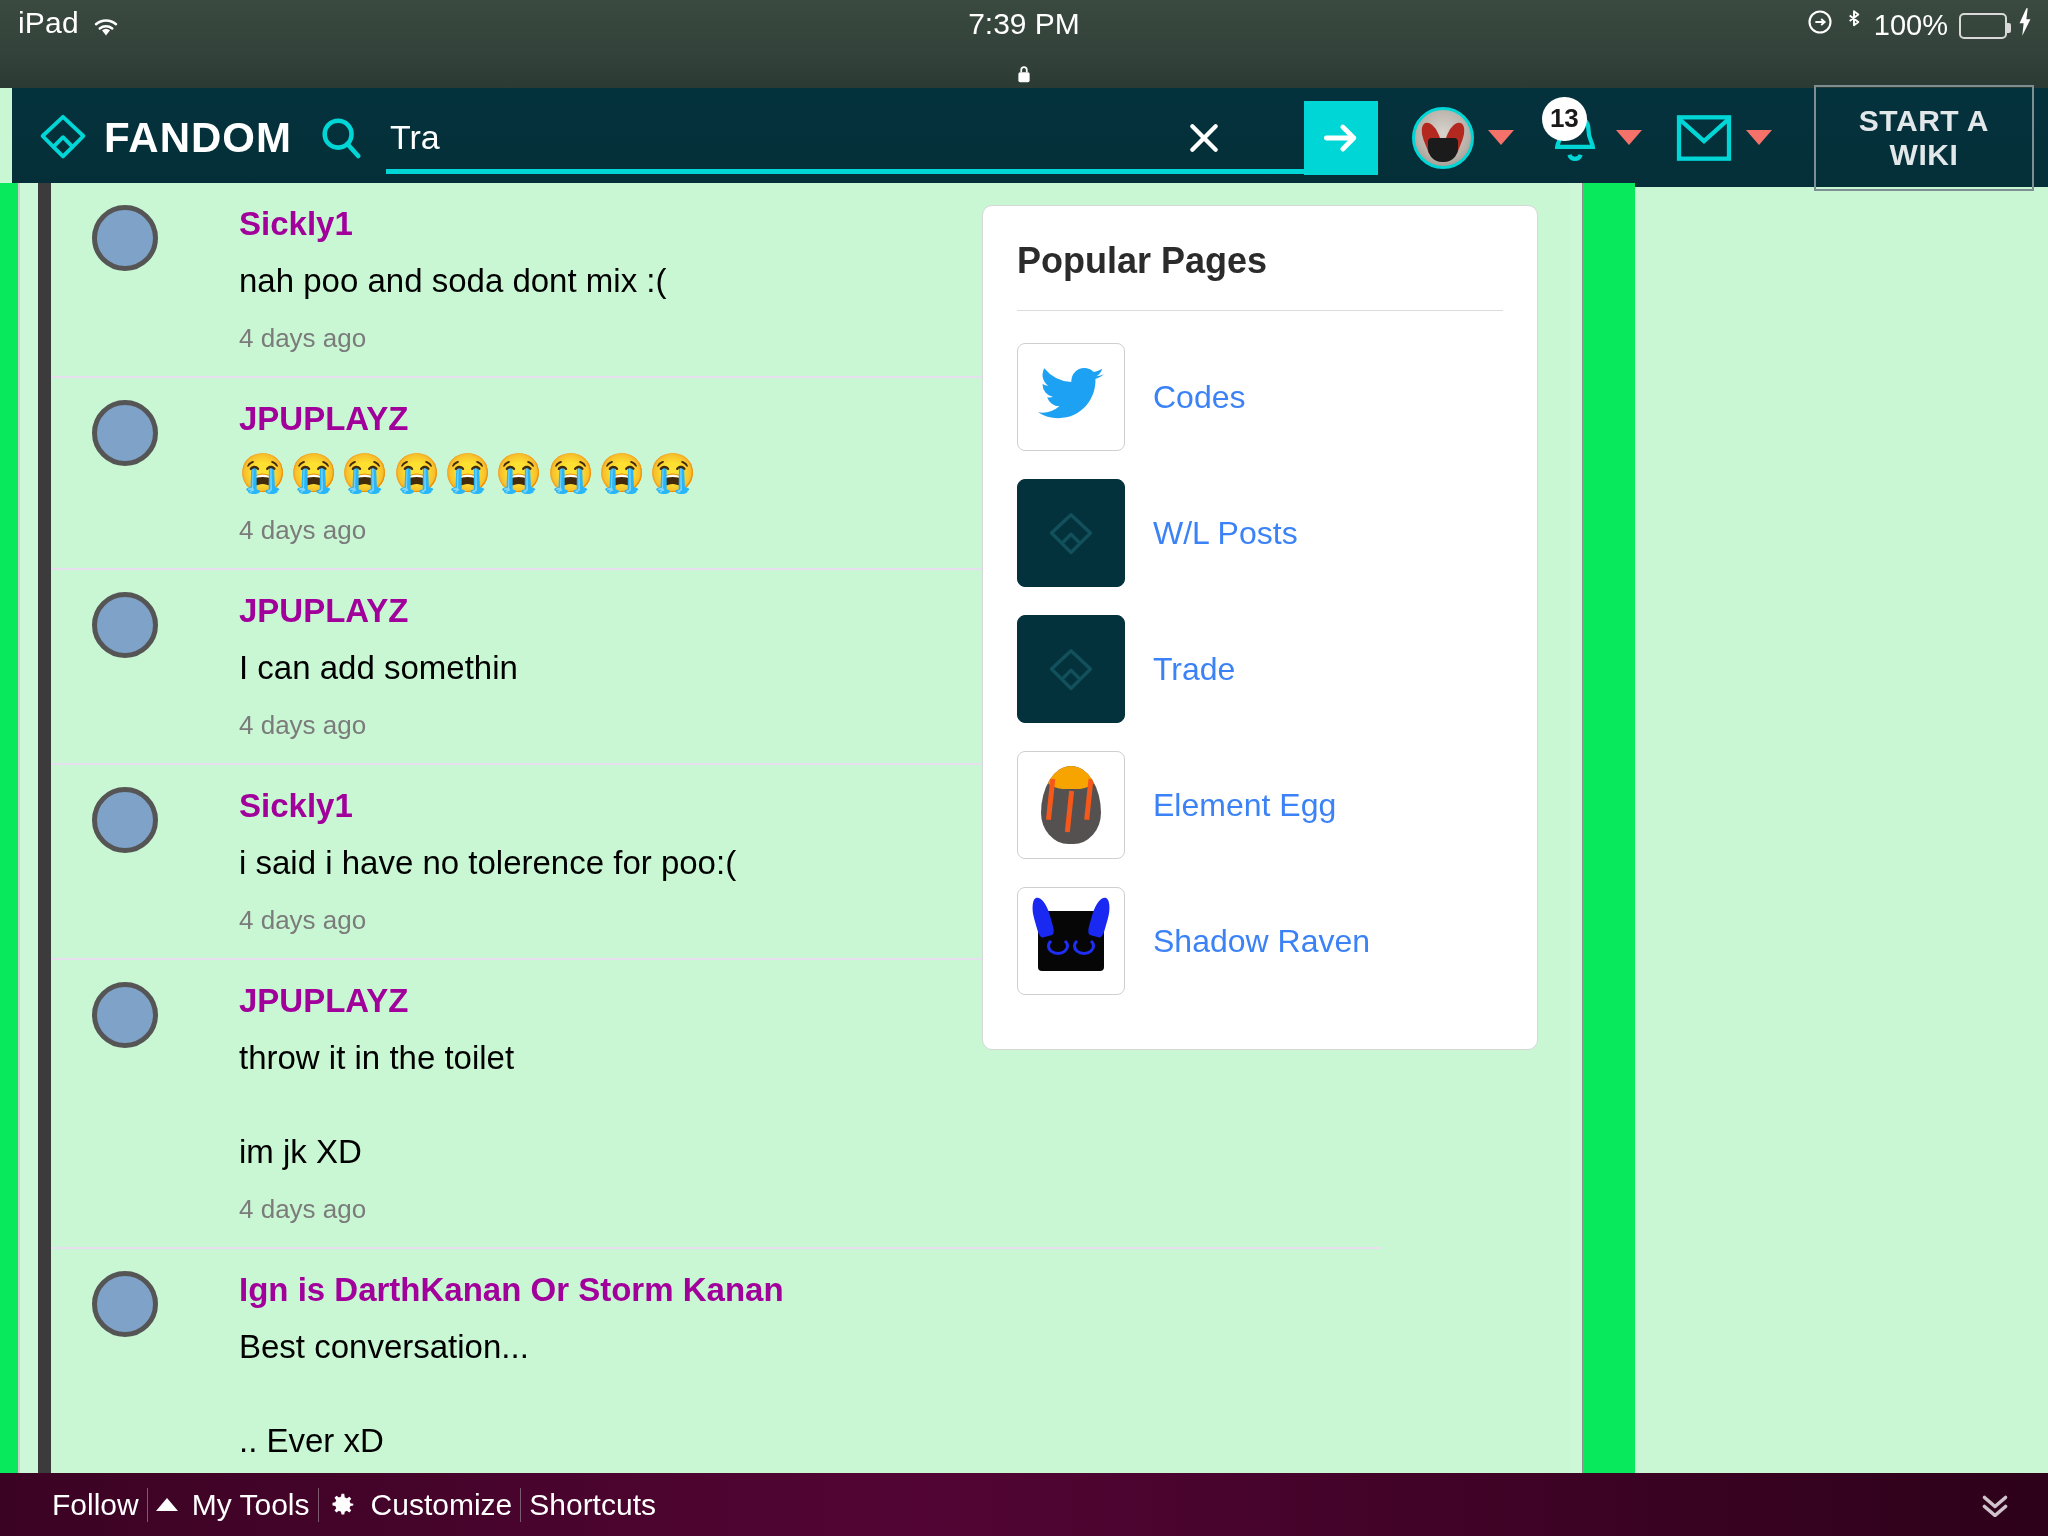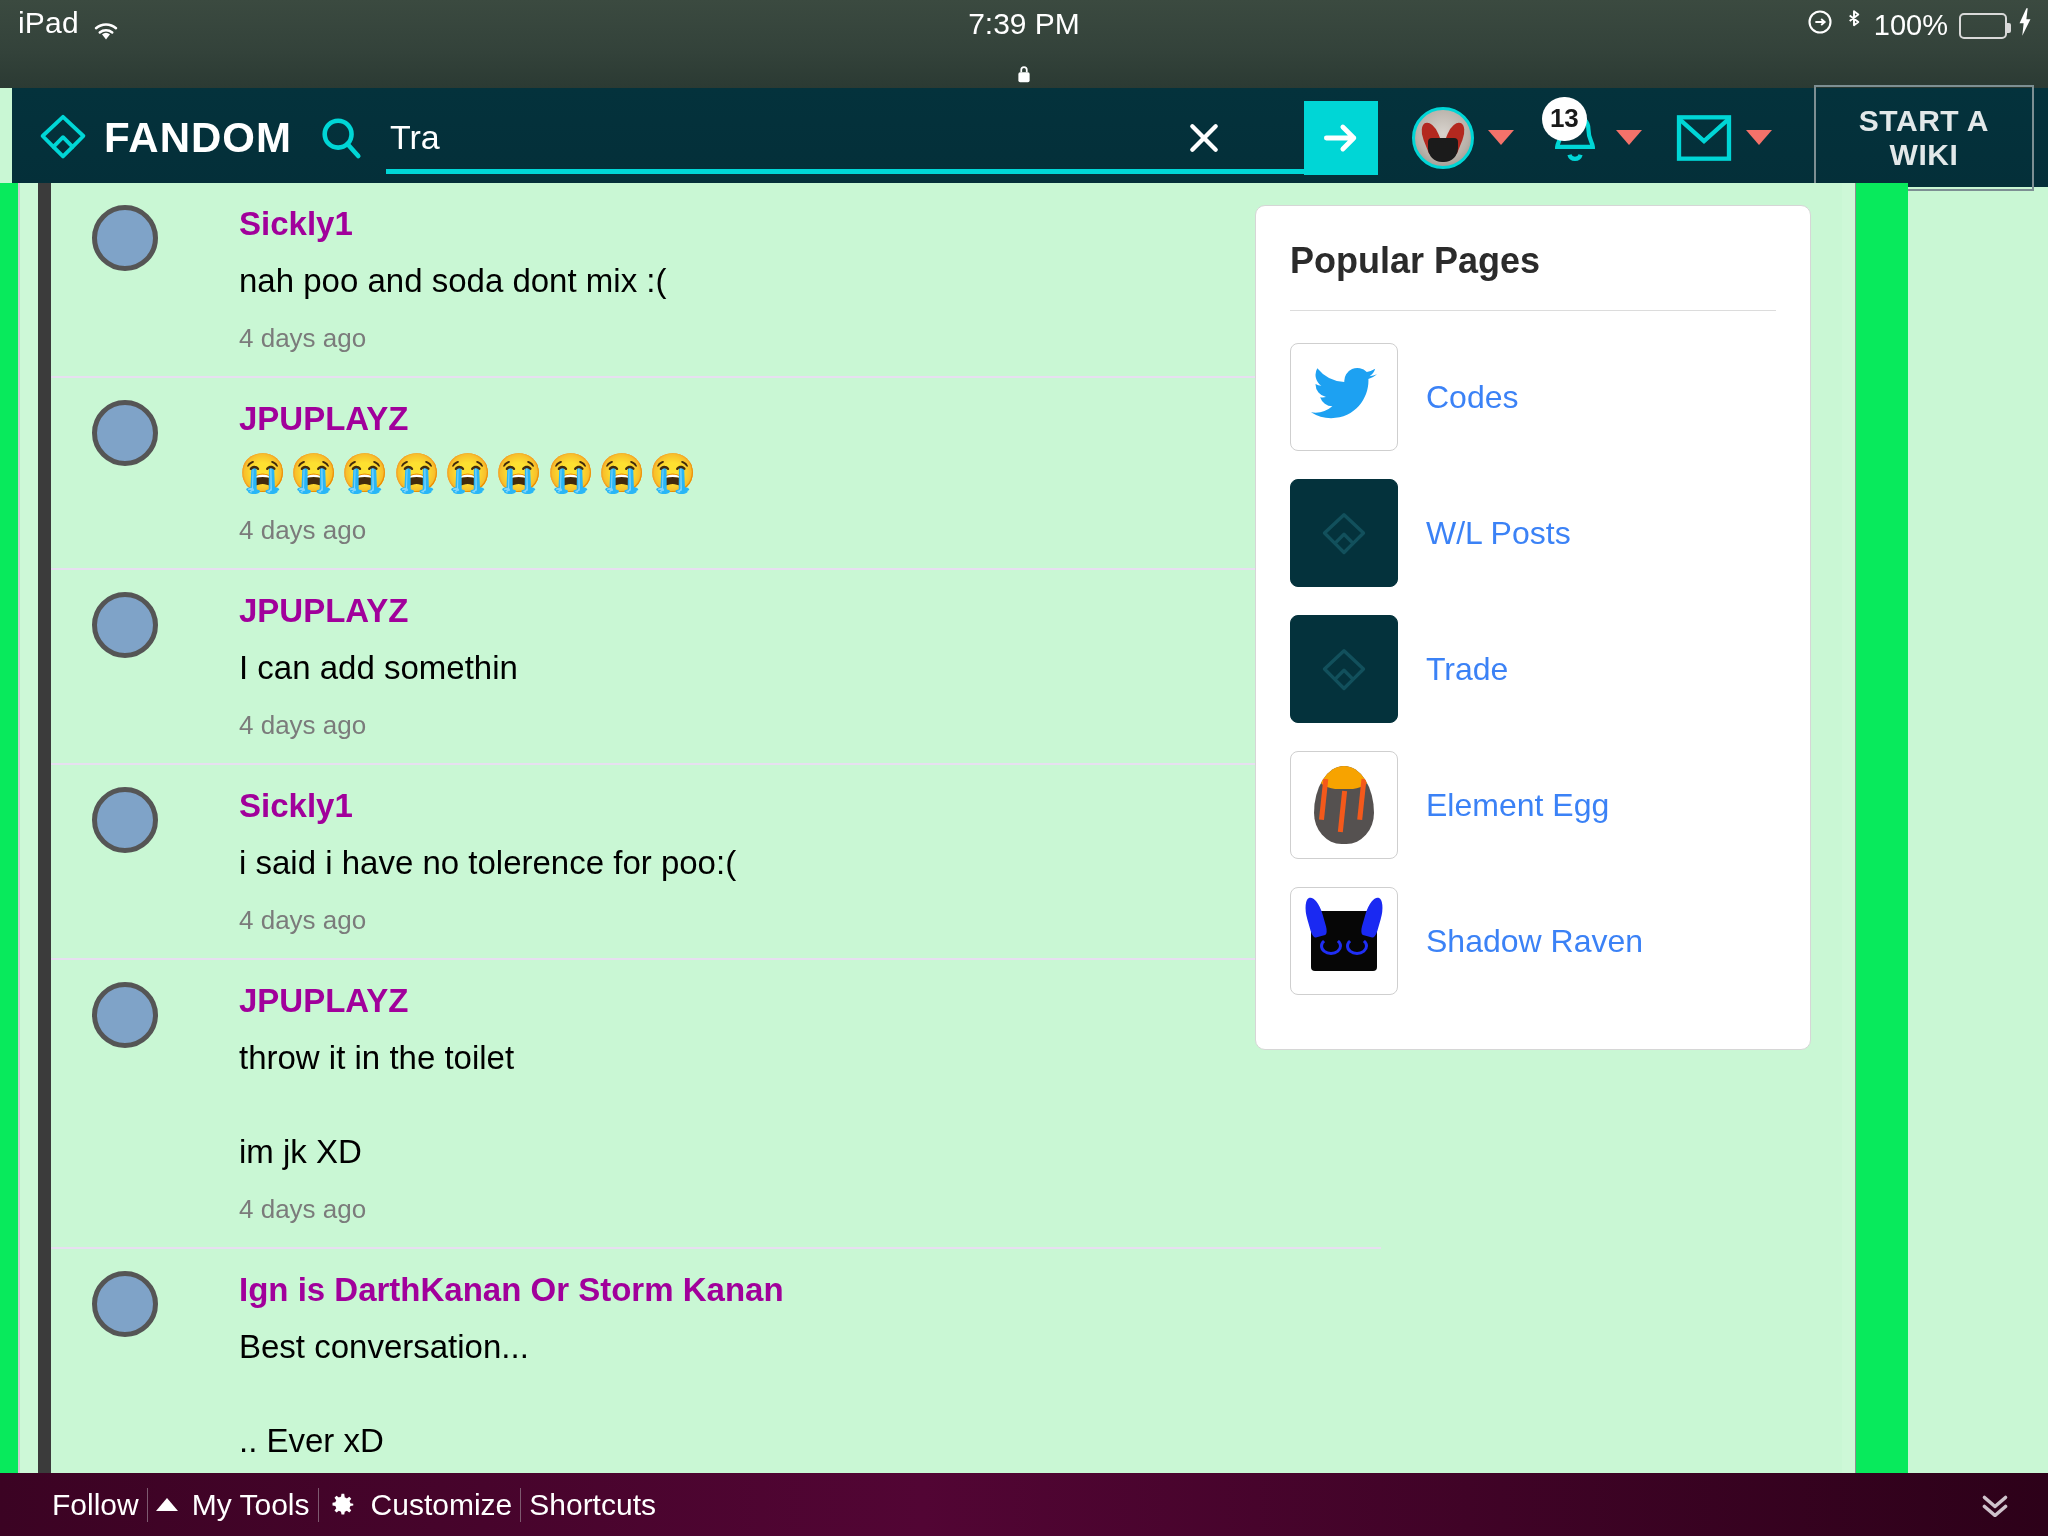--- a/index.html
+++ b/index.html
@@ -12,21 +12,21 @@
   #root { position: relative; width: 2048px; height: 1536px; }
 
   
   .ios-status {
     position: absolute; left: 0; top: 0; width: 2048px; height: 88px;
     background: linear-gradient(to bottom, #3b4a40 0%, #33423a 60%, #2b3a33 100%);
     color: #ffffff;
   }
   .ios-left {
     position: absolute; left: 18px; top: 6px;
-    display: flex; align-items: flex-end; gap: 12px;
+    display: flex; align-items: center; gap: 12px;
     font-size: 30px; letter-spacing: 0.2px;
   }
   .wifi-ic { display: inline-block; width: 30px; height: 26px; position: relative; top: 2px; }
   .ios-time {
     position: absolute; left: 0; right: 0; top: 7px; text-align: center;
     font-size: 30px; font-weight: 400;
   }
   .ios-right {
     position: absolute; right: 16px; top: 7px;
     display: flex; align-items: center; gap: 11px; font-size: 29px;
@@ -121,21 +121,21 @@
   }
   .envelope { width: 56px; height: 48px; cursor: pointer; }
   .start-wiki {
     margin-left: 42px; padding: 17px 40px; border: 2px solid #7d8f93;
     color: #e2e8e9; font-size: 30px; font-weight: 700; letter-spacing: 0.5px;
     background: transparent; cursor: pointer; font-family: "Liberation Sans", sans-serif;
   }
 
   
   .page {
-    position: absolute; left: 0; top: 183px; width: 1908px; height: 1290px;
+    position: absolute; left: 0; top: 183px; width: 1635px; height: 1290px;
     background: #c9f7d4;
     padding-left: 10px;
   }
   .green-rail-l { position: absolute; left: 0; top: 0; width: 18px; height: 1290px; background: #08ea5c; }
   .green-rail-r { position: absolute; right: 0; top: 0; width: 52px; height: 1290px; background: #08ea5c; }
   .pale-strip-l { position: absolute; left: 18px; top: 0; width: 20px; height: 1290px; background: #cdf8d7; border-left: 2px solid #cfcfcf;}
   .pale-strip-r { position: absolute; right: 52px; top: 0; width: 14px; height: 1290px; background: #cdf8d7; border-right: 1px solid #8f8f8f;}
   .scroll-thumb {
     position: absolute; left: 38px; top: 0; width: 13px; height: 1290px; background: #3b3b3b;
   }

